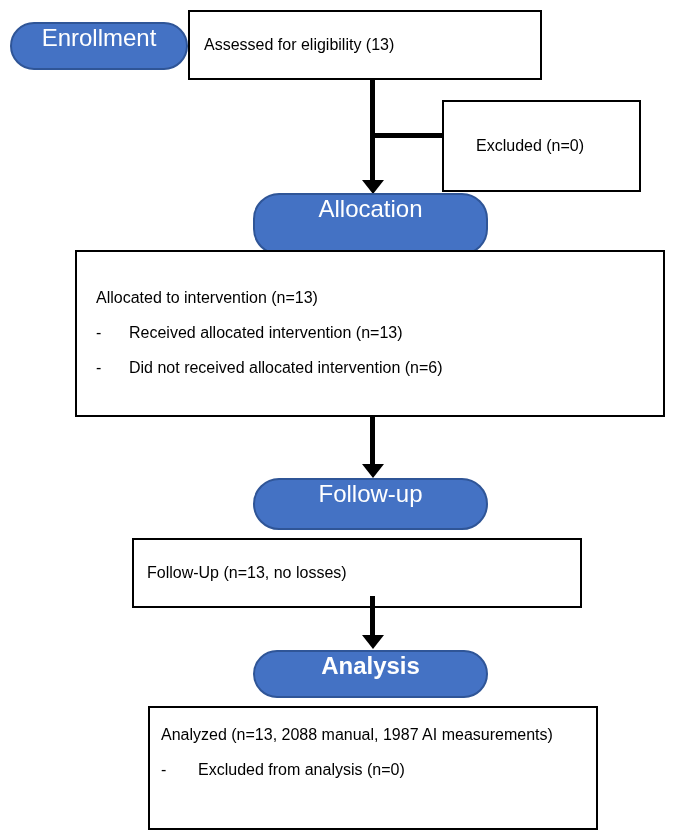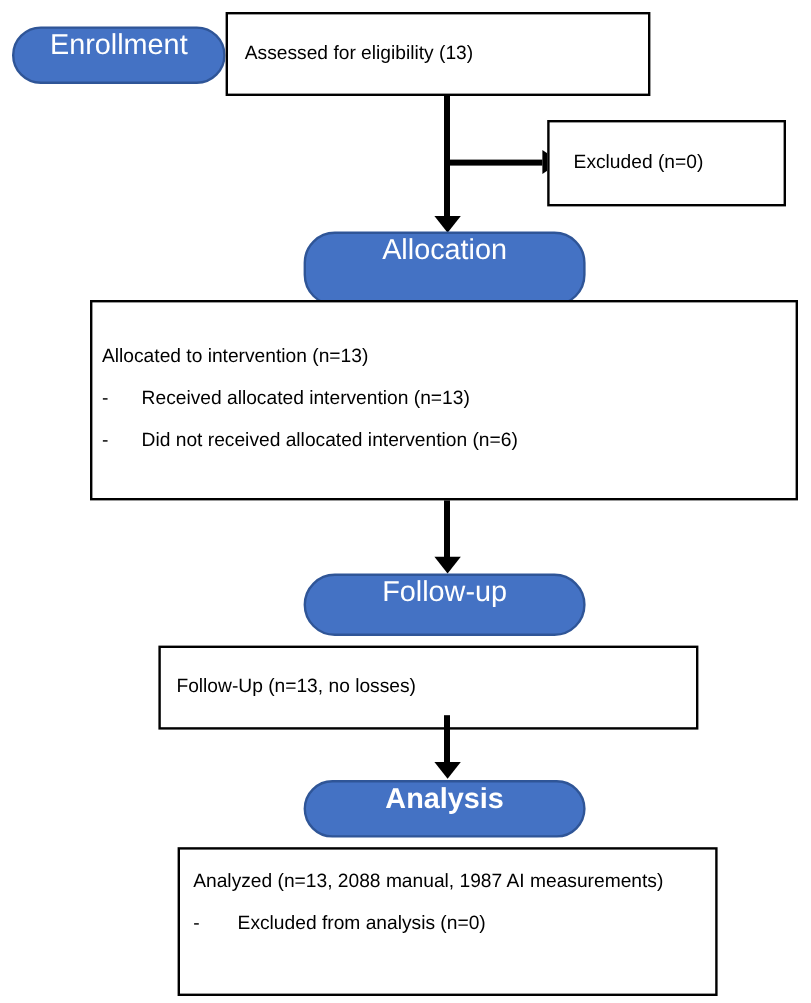--- a/index.html
+++ b/index.html
@@ -59,29 +59,29 @@
   <div class="box single" style="left:188px; top:10px; width:354px; height:70px; padding-left:14px;">
     <span>Assessed for eligibility (13)</span>
   </div>
 
   <div class="vshaft" style="left:370px; top:80px; width:5px; height:100px;"></div>
   <div class="head-down" style="left:362px; top:180px;"></div>
 
   <div class="hshaft" style="left:373px; top:133px; width:79px; height:5px;"></div>
   <div class="head-right" style="left:452px; top:125px;"></div>
 
-  <div class="box single" style="left:456px; top:100px; width:199px; height:72px; padding-left:20px;">
+  <div class="box single" style="left:442px; top:100px; width:199px; height:92px; padding-left:32px;">
     <span>Excluded (n=0)</span>
   </div>
 
   <div class="pill" style="left:253px; top:193px; width:235px; height:62px;">
     <span>Allocation</span>
   </div>
 
-  <div class="box multiline" style="left:75px; top:250px; width:590px; height:167px; padding:28px 8px 0 8px;">
+  <div class="box multiline" style="left:75px; top:250px; width:590px; height:167px; padding:28px 8px 0 19px;">
     <div>Allocated to intervention (n=13)</div>
     <div class="bullet">
       <span class="marker" style="width:33px;">-</span>
       <span>Received allocated intervention (n=13)</span>
     </div>
     <div class="bullet">
       <span class="marker" style="width:33px;">-</span>
       <span>Did not received allocated intervention (n=6)</span>
     </div>
   </div>

